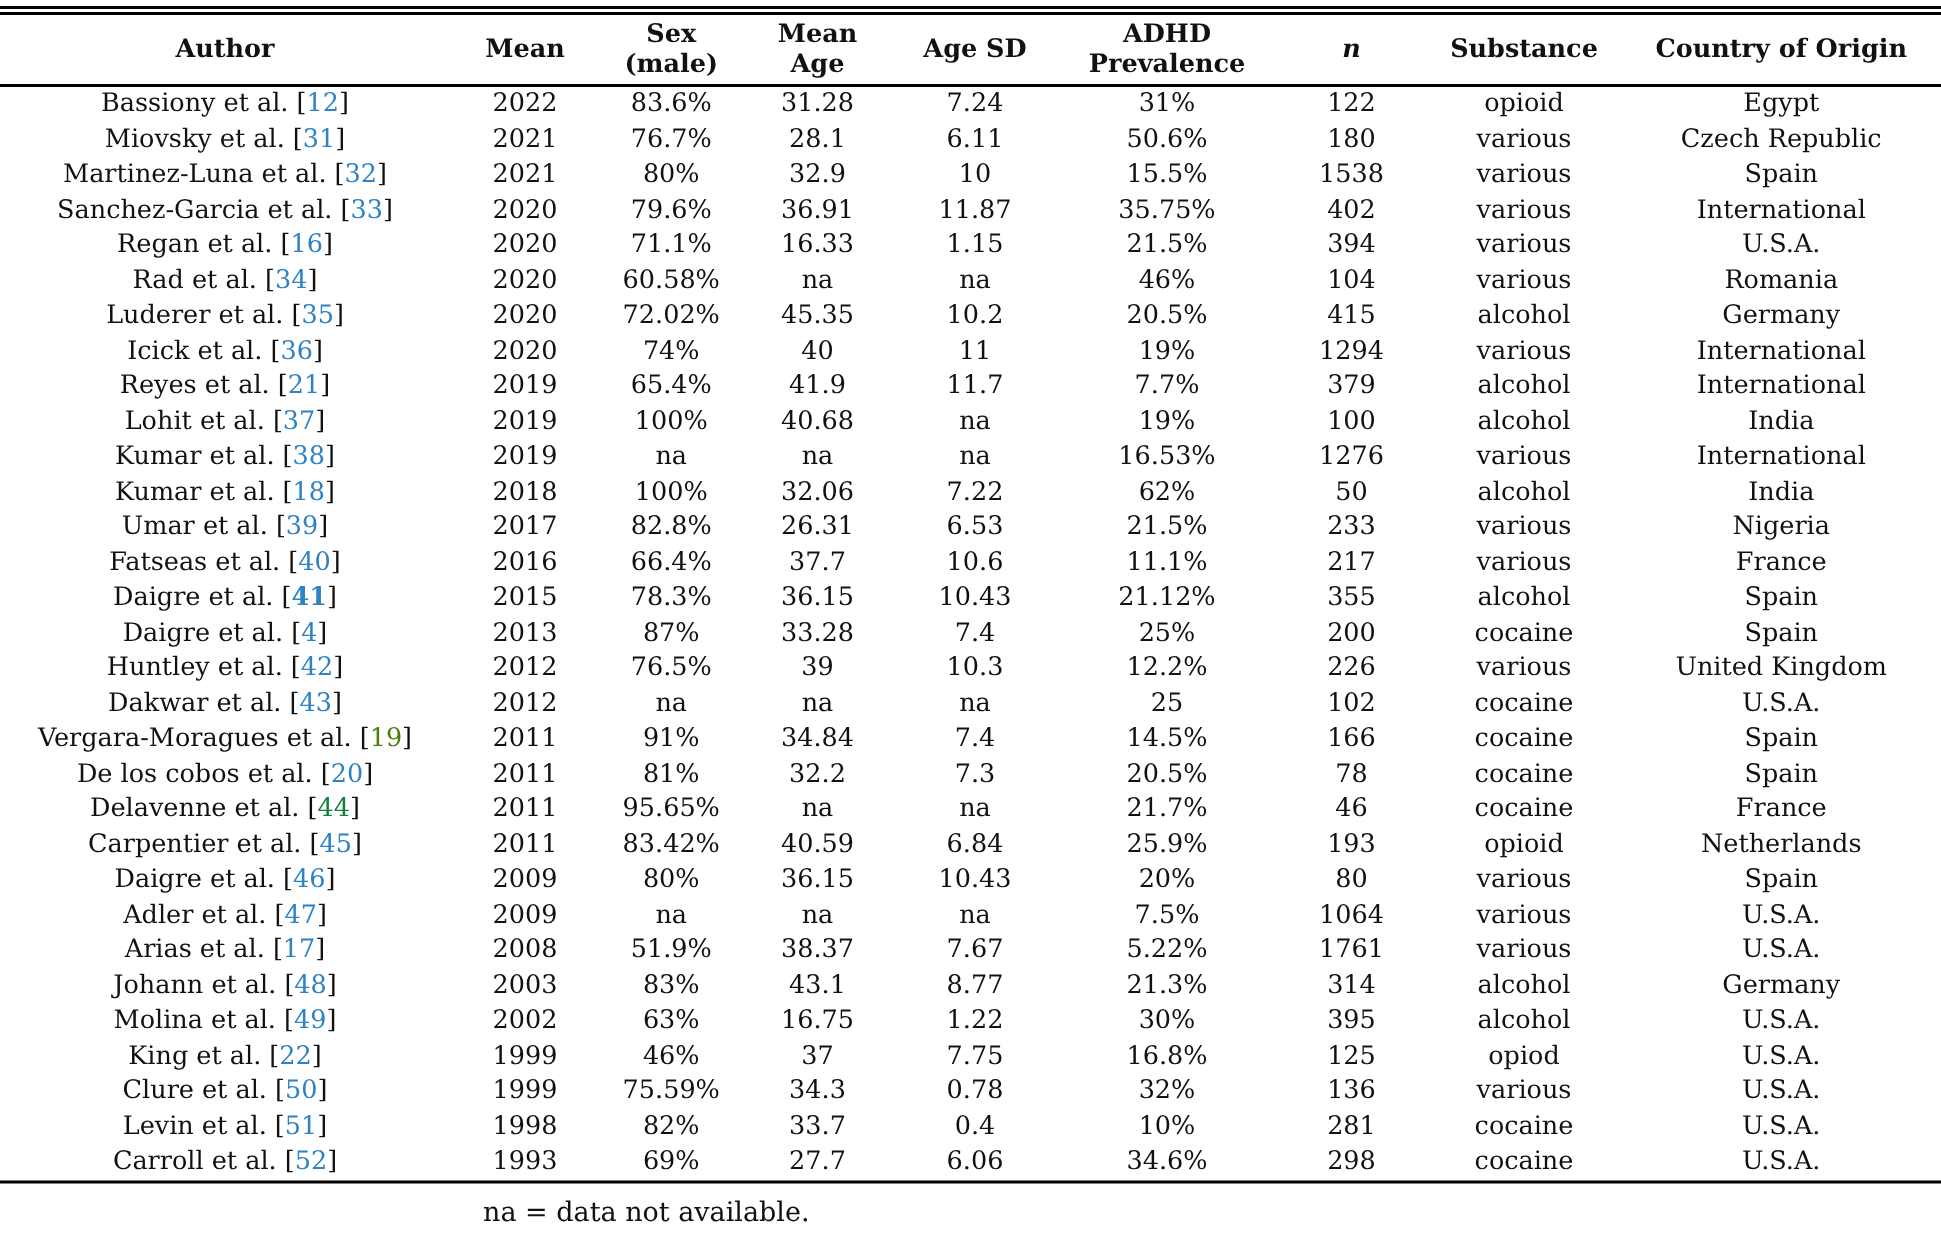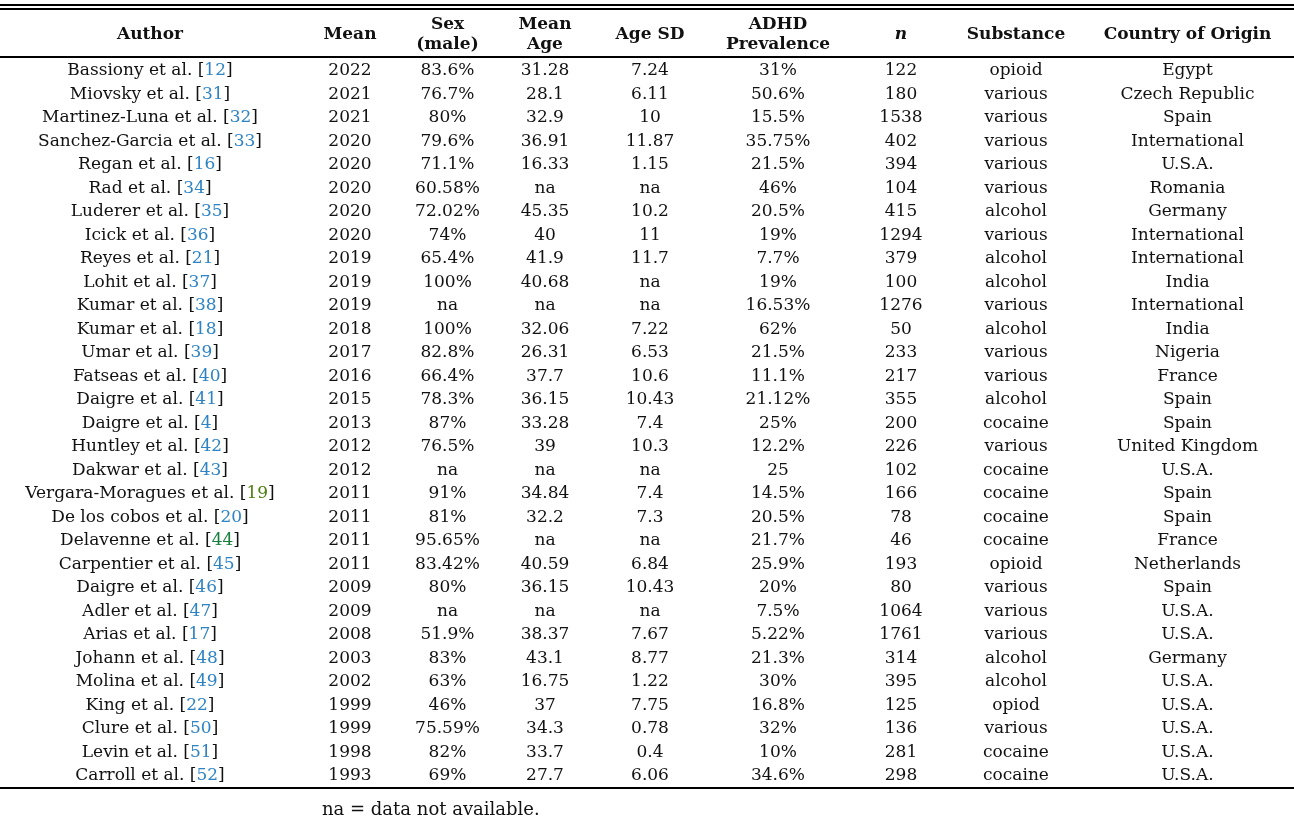--- a/index.html
+++ b/index.html
@@ -277,21 +277,21 @@
           <td>2016</td>
           <td>66.4%</td>
           <td>37.7</td>
           <td>10.6</td>
           <td>11.1%</td>
           <td>217</td>
           <td>various</td>
           <td>France</td>
         </tr>
         <tr>
-          <td><span>Daigre et al. [</span><span class="ref-number" style="color: rgb(46, 131, 196);">41</span><span>]</span></td>
+          <td><span>Daigre et al. [</span><span class="ref-number" style="color: rgb(46, 131, 196); font-weight: bold;">41</span><span>]</span></td>
           <td>2015</td>
           <td>78.3%</td>
           <td>36.15</td>
           <td>10.43</td>
           <td>21.12%</td>
           <td>355</td>
           <td>alcohol</td>
           <td>Spain</td>
         </tr>
         <tr>

